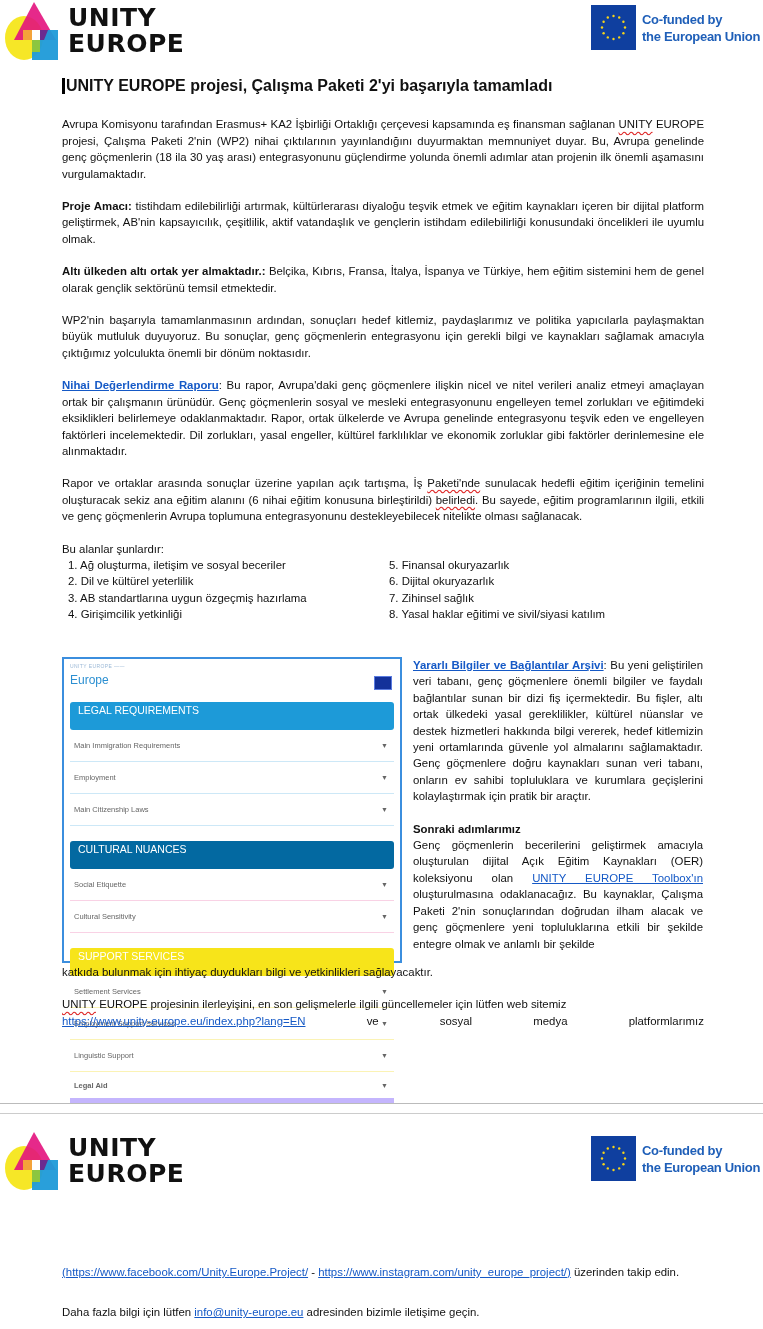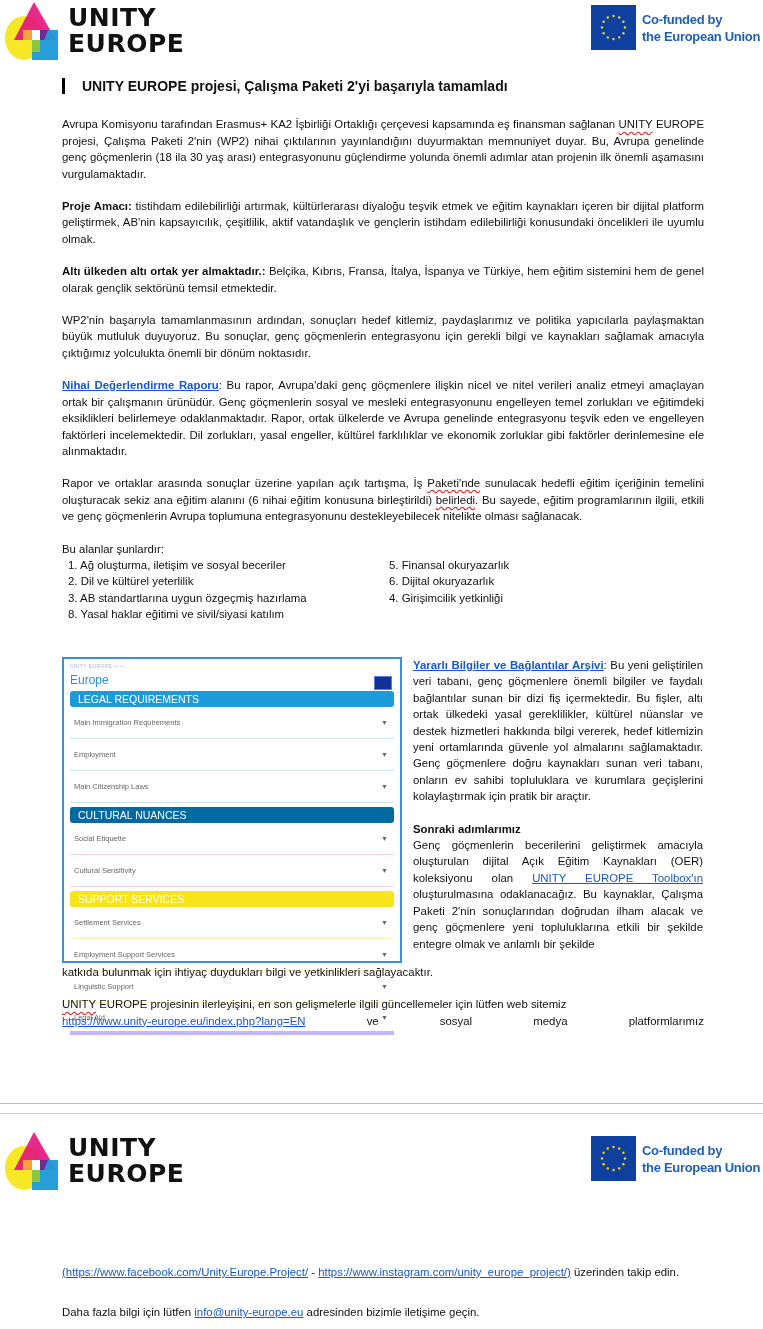--- a/index.html
+++ b/index.html
@@ -10,33 +10,33 @@
   .abs { position: absolute; }
   .logo { display: flex; align-items: center; }
   .logo-mark { width: 58px; height: 62px; position: relative; }
   .logo-text { font-family: "DejaVu Sans", sans-serif; font-weight: bold; font-size: 25px; line-height: 26px; color: #111; margin-left: 6px; letter-spacing: 0.5px; }
   .eu { display: flex; align-items: center; }
   .eu-flag { width: 45px; height: 45px; background: #0f3f9f; position: relative; }
   .eu-text { color: #1f5fb8; font-weight: bold; font-size: 13px; line-height: 17px; margin-left: 6px; letter-spacing: -0.3px; }
 
   .doc { position: absolute; left: 62px; width: 642px; font-size: 11.4px; line-height: 16.4px; }
   .doc p { text-align: justify; }
-  .title { font-weight: bold; font-size: 14px; border-left: 3px solid #000; padding-left: 17px; }
+  .title { font-weight: bold; font-size: 16px; border-left: 3px solid #000; padding-left: 1px; }
   a, .link { color: #1559c6; text-decoration: underline; }
   .bold-link { color: #1559c6; text-decoration: underline; font-weight: bold; }
   .squiggle { text-decoration: underline wavy #d22; text-underline-offset: 2px; }
 
   .list { display: grid; grid-template-columns: 321px 321px; padding-left: 6px; }
   .list div { line-height: 16.5px; }
 
   .panel { position: absolute; left: 62px; top: 657px; width: 340px; height: 306px; border: 2px solid #3b8ede; background: #fff; padding: 4px 6px; }
   .panel-brand { font-size: 5px; color: #9bb8d6; letter-spacing: 0.4px; }
   .panel-title { font-size: 12px; color: #2b8fd1; margin-top: 4px; }
   .panel-flag { position: absolute; right: 8px; top: 17px; width: 18px; height: 14px; background: #13319a; border: 1px solid #5a7be0; }
-  .sec { height: 16px; border-radius: 3px; color: #fff; font-size: 10.5px; padding-left: 8px; line-height: 16px; margin-top: 4px; }
+  .sec { height: 28px; border-radius: 3px; color: #fff; font-size: 10.5px; padding-left: 8px; line-height: 16px; margin-top: 15px; }
   .row { height: 32px; display: flex; justify-content: space-between; align-items: center; padding: 0 6px 0 4px; font-size: 7.5px; color: #666; }
   .row .caret { font-size: 7px; color: #666; }
 
   .right-col { position: absolute; left: 413px; width: 290px; font-size: 11.4px; line-height: 16.4px; }
   .right-col p { text-align: justify; }
 
   .divider1 { position: absolute; left: 0; right: 0; top: 1103px; height: 1px; background: #bbb; }
   .divider2 { position: absolute; left: 0; right: 0; top: 1113px; height: 1px; background: #ccc; }
 </style>
 </head>
@@ -100,20 +100,21 @@
 
   <p style="margin-top:16px;"><span>Rapor ve ortaklar arasında sonuçlar üzerine yapılan açık tartışma, İş </span><span class="squiggle">Paketi'nde</span><span> sunulacak hedefli eğitim içeriğinin temelini oluşturacak sekiz ana eğitim alanını (6 nihai eğitim konusuna birleştirildi) </span><span class="squiggle">belirledi</span><span>. Bu sayede, eğitim programlarının ilgili, etkili ve genç göçmenlerin Avrupa toplumuna entegrasyonunu destekleyebilecek nitelikte olması sağlanacak.</span></p>
 
   <div style="margin-top:16px;">Bu alanlar şunlardır:</div>
   <div class="list">
     <div>1. Ağ oluşturma, iletişim ve sosyal beceriler</div>
     <div>5. Finansal okuryazarlık</div>
     <div>2. Dil ve kültürel yeterlilik</div>
     <div>6. Dijital okuryazarlık</div>
     <div>3. AB standartlarına uygun özgeçmiş hazırlama</div>
+    <div>7. Zihinsel sağlık</div>
     <div>4. Girişimcilik yetkinliği</div>
     <div>8. Yasal haklar eğitimi ve sivil/siyasi katılım</div>
   </div>
 </div>
 
 <div class="panel">
   <div class="panel-brand">UNITY EUROPE ——</div>
   <div class="panel-title">Europe</div>
   <div class="panel-flag"></div>
 
@@ -147,21 +148,21 @@
       <span class="caret">▼</span>
     </div>
   <div class="row" style="border-bottom:1px solid #fbf3b5;">
       <span>Employment Support Services</span>
       <span class="caret">▼</span>
     </div>
   <div class="row" style="border-bottom:1px solid #fbf3b5;">
       <span>Linguistic Support</span>
       <span class="caret">▼</span>
     </div>
-  <div class="row" style="border-bottom:4px solid #c4b5fd;">
+  <div class="row" style="border-bottom:6px solid #c4b5fd;font-weight:bold;">
       <span>Legal Aid</span>
       <span class="caret">▼</span>
     </div>
 </div>
 
 <div class="right-col" style="top:657px;">
   <p><span class="bold-link">Yararlı Bilgiler ve Bağlantılar Arşivi</span><span>: Bu yeni geliştirilen veri tabanı, genç göçmenlere önemli bilgiler ve faydalı bağlantılar sunan bir dizi fiş içermektedir. Bu fişler, altı ortak ülkedeki yasal gereklilikler, kültürel nüanslar ve destek hizmetleri hakkında bilgi vererek, hedef kitlemizin yeni ortamlarında güvenle yol almalarını sağlamaktadır. Genç göçmenlere doğru kaynakları sunan veri tabanı, onların ev sahibi topluluklara ve kurumlara geçişlerini kolaylaştırmak için pratik bir araçtır.</span></p>
   <div style="margin-top:16px;font-weight:bold;">Sonraki adımlarımız</div>
   <p><span>Genç göçmenlerin becerilerini geliştirmek amacıyla oluşturulan dijital Açık Eğitim Kaynakları (OER) koleksiyonu olan </span><span class="link">UNITY EUROPE Toolbox'ın</span><span> oluşturulmasına odaklanacağız. Bu kaynaklar, Çalışma Paketi 2'nin sonuçlarından doğrudan ilham alacak ve genç göçmenlere yeni topluluklarına etkili bir şekilde entegre olmak ve anlamlı bir şekilde</span></p>
 </div>

